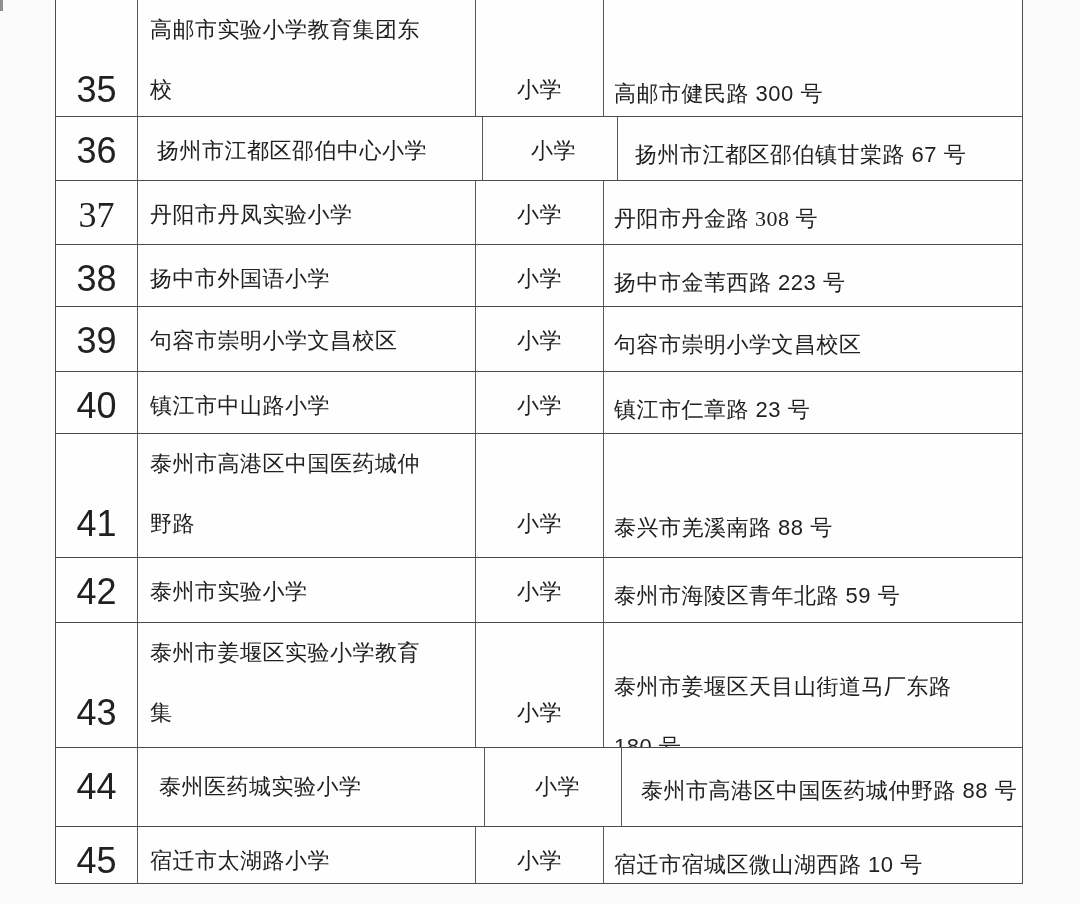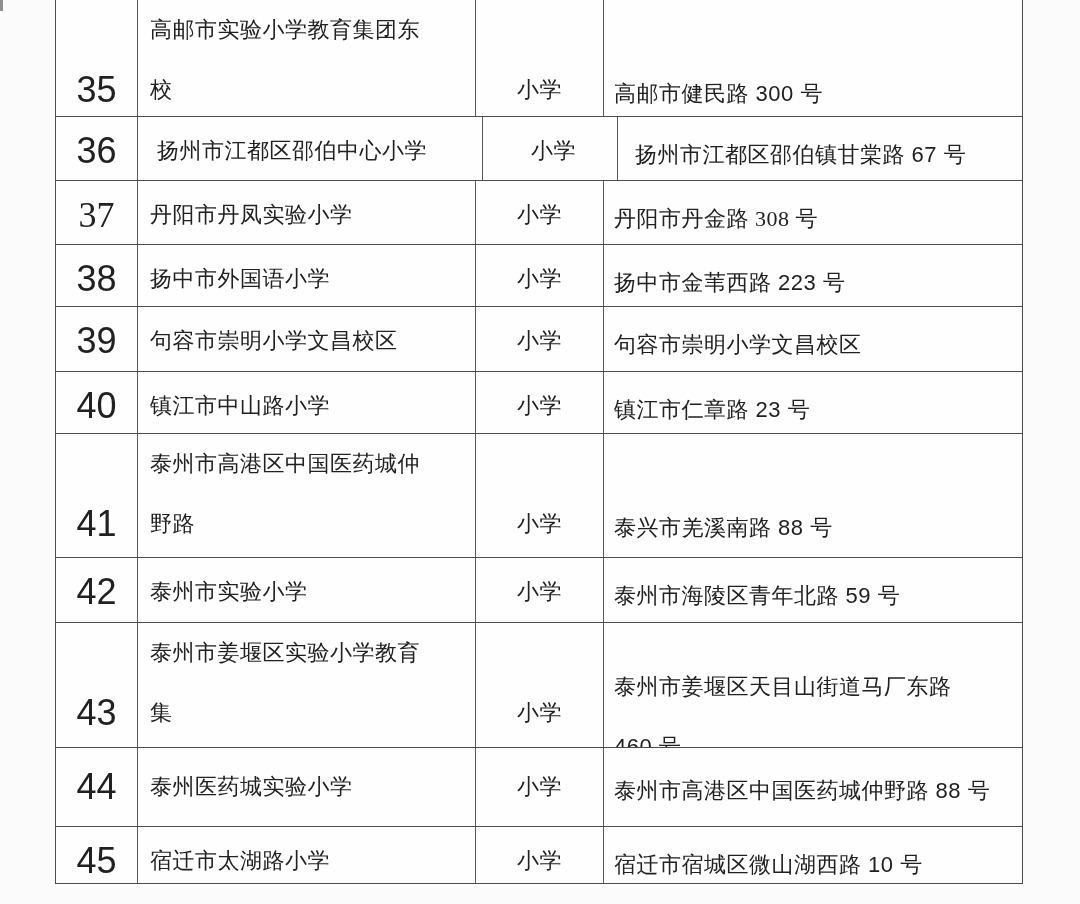--- a/index.html
+++ b/index.html
@@ -208,25 +208,25 @@
         </div>
     <div class="cell c-name">
           <span>泰州市姜堰区实验小学教育集
 团</span>
         </div>
     <div class="cell c-type">
           <span>小学</span>
         </div>
     <div class="cell c-addr">
           <span>泰州市姜堰区天目山街道马厂东路
-460 号</span>
-        </div>
-  </div>
-
-  <div class="row" style="height: 79px;">
+180 号</span>
+        </div>
+  </div>
+
+  <div class="row" style="height: 79px; gap: 9px;">
     <div class="cell c-no">
           <span>44</span>
         </div>
     <div class="cell c-name">
           <span>泰州医药城实验小学</span>
         </div>
     <div class="cell c-type">
           <span>小学</span>
         </div>
     <div class="cell c-addr">

